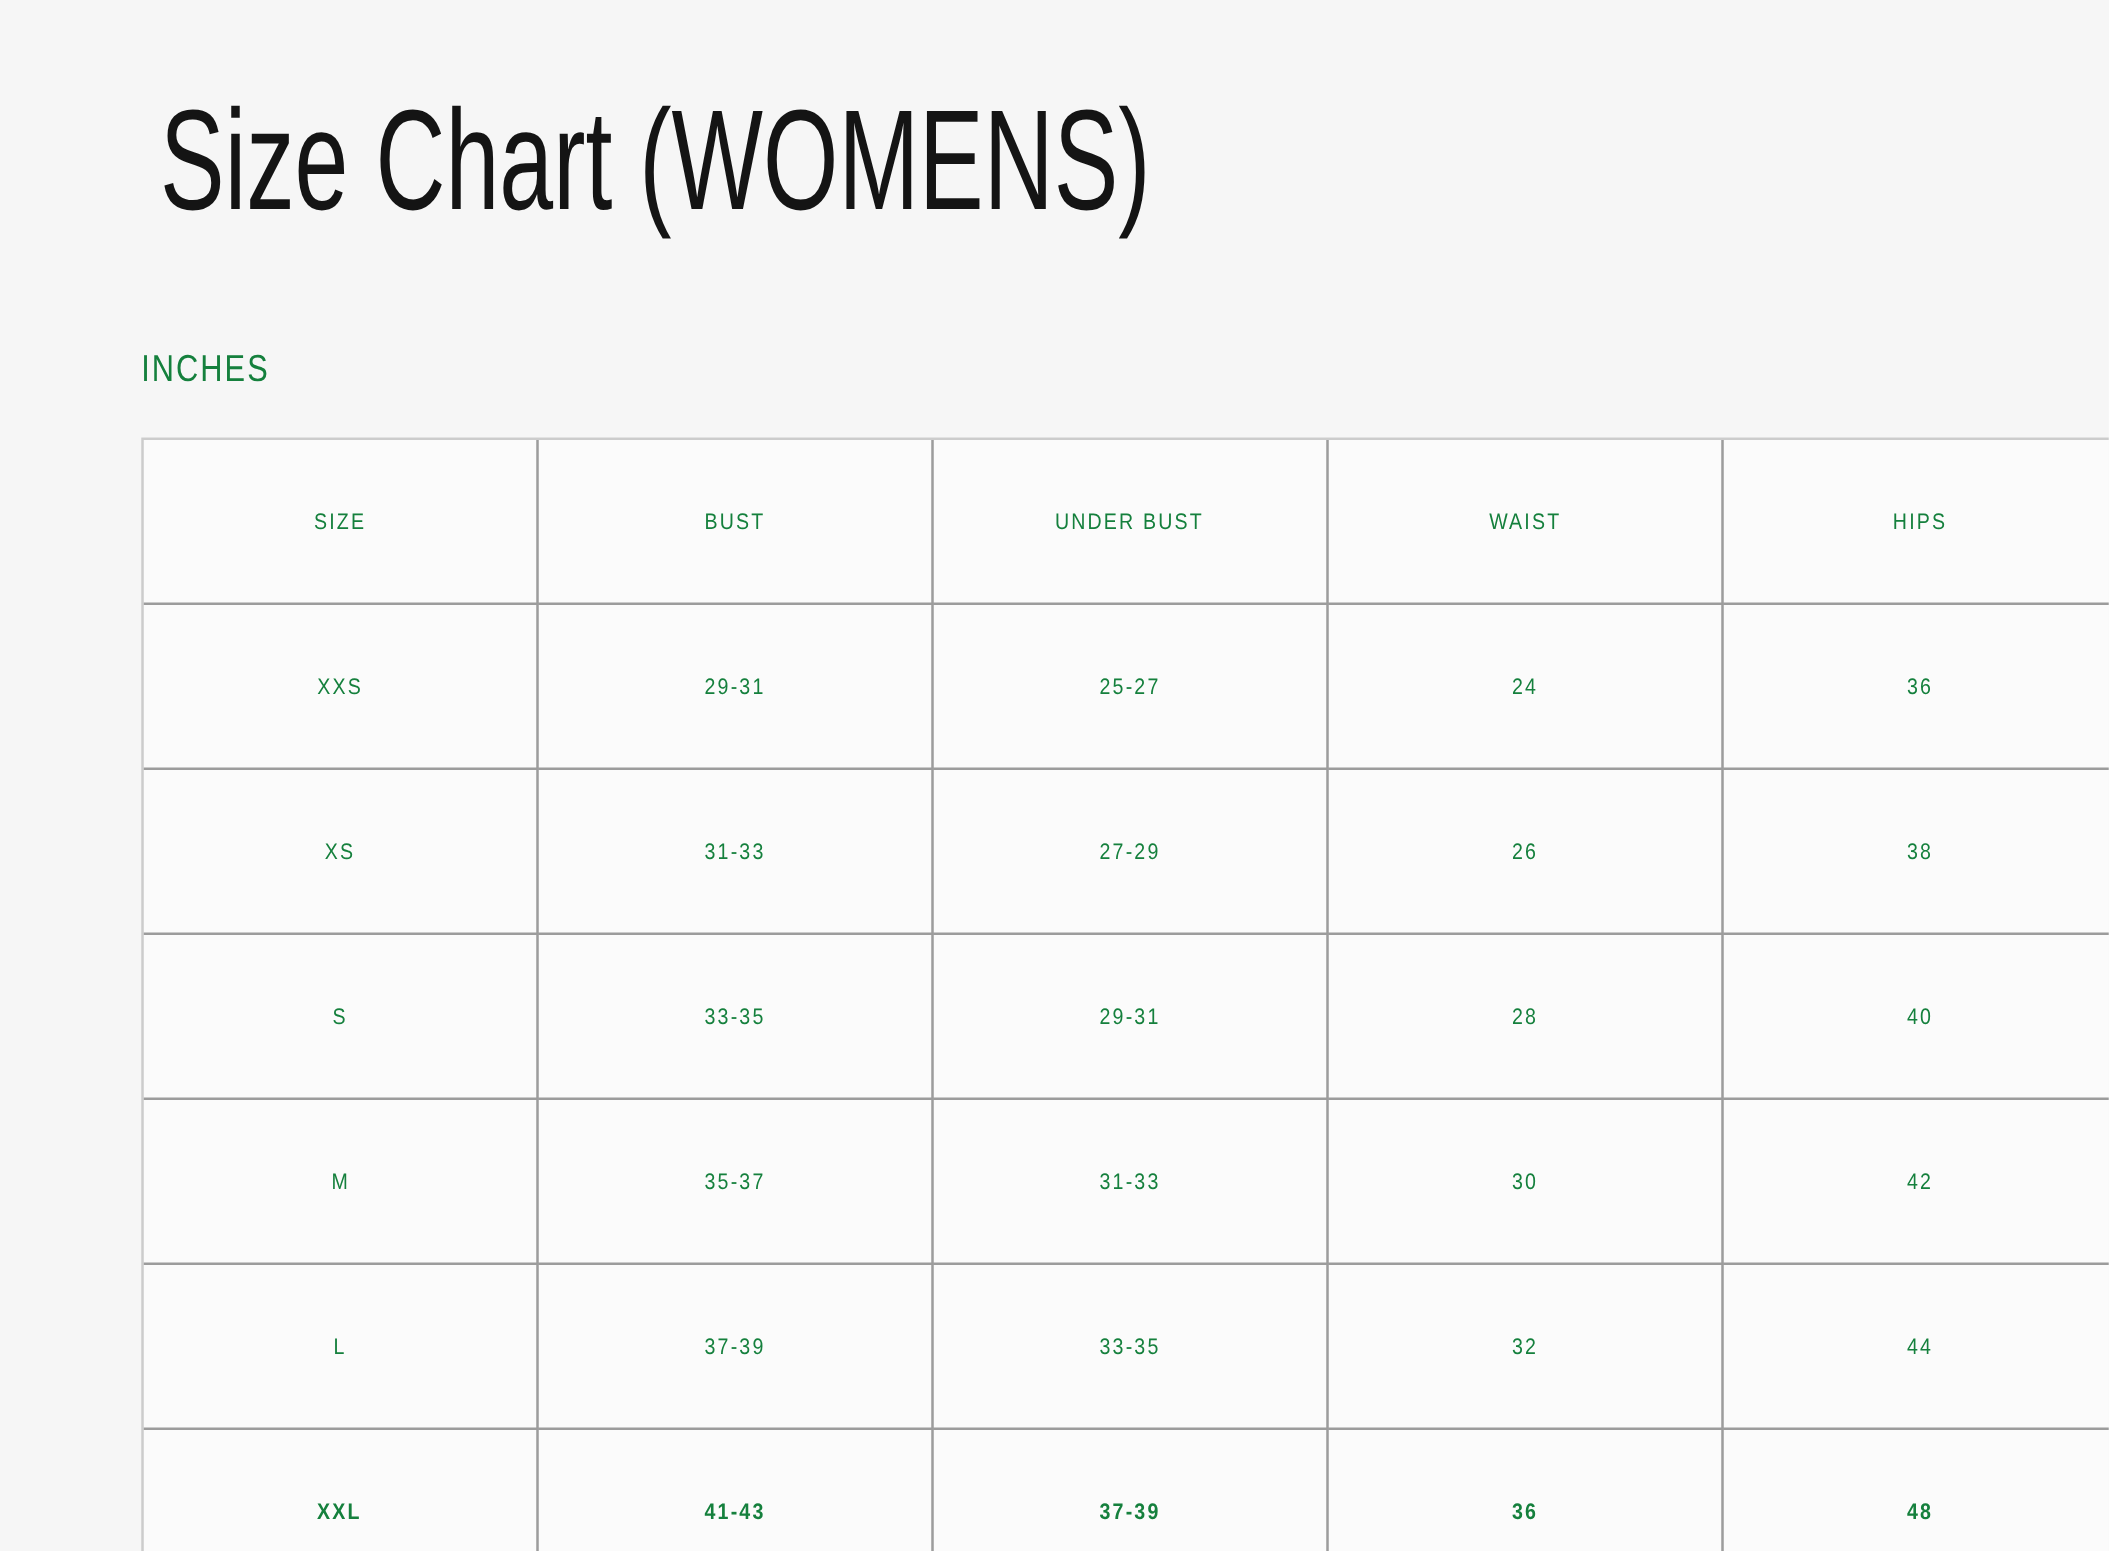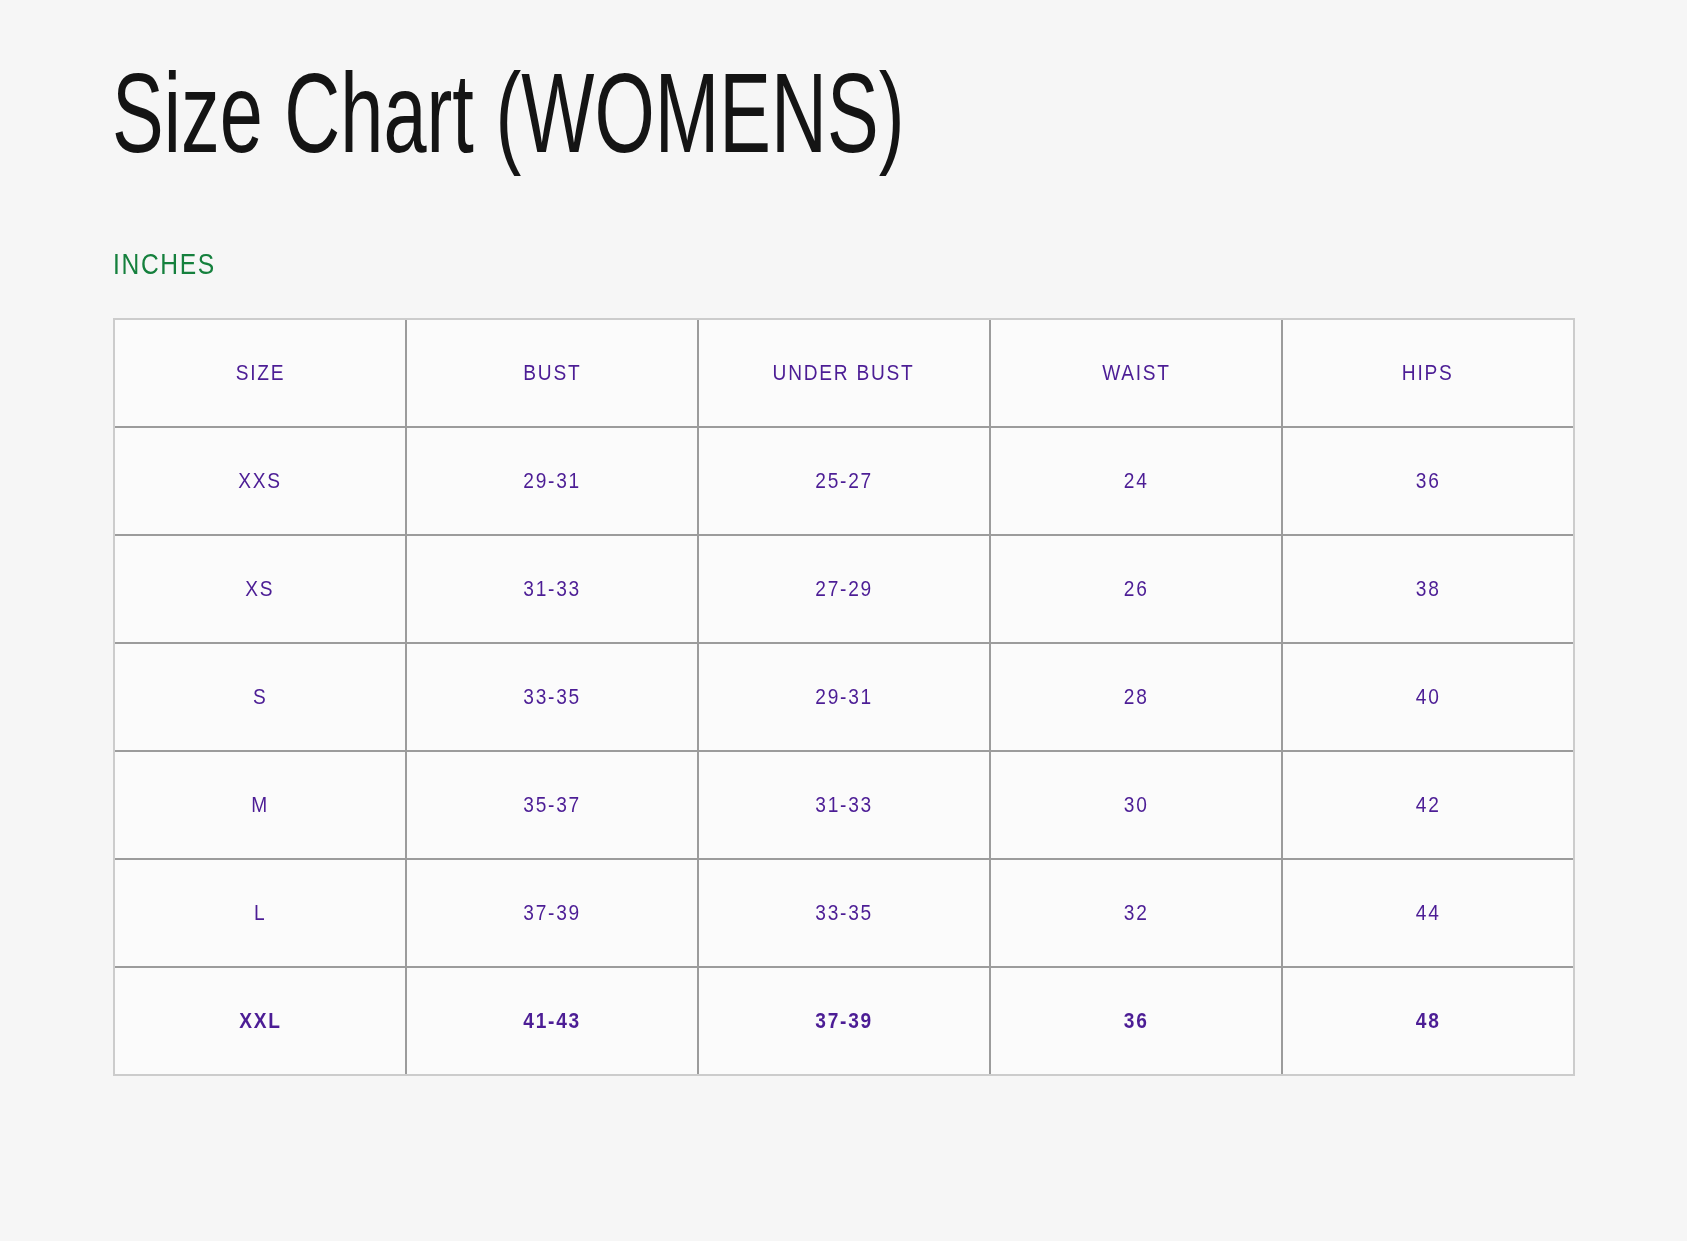--- a/index.html
+++ b/index.html
@@ -7,21 +7,21 @@
     padding: 0;
   }
   body {
     width: 1687px;
     height: 1241px;
     background: #f6f6f6;
     font-family: "Liberation Sans", sans-serif;
     overflow: hidden;
   }
   .page-title {
-    margin: 0;
+    margin: 16px;
     padding: 56px 0 0 112px;
     font-size: 114px;
     font-weight: 400;
     line-height: 1;
     color: #141414;
     white-space: nowrap;
   }
   .page-title .squeeze {
     display: inline-block;
     transform: scaleX(0.68);
@@ -48,26 +48,26 @@
     border-spacing: 0;
     table-layout: fixed;
     width: 1454px;
     border: 2px solid #cccccc;
     background: #fbfbfb;
   }
   table.size-chart th,
   table.size-chart td {
     width: 290px;
     height: 106px;
-    padding: 0;
+    padding: 12px;
     text-align: center;
     vertical-align: middle;
-    font-size: 22px;
+    font-size: 18px;
     font-weight: 400;
-    color: #4c1d95;
+    color: #15803d;
     border-right: 2px solid #9c9c9c;
     border-bottom: 2px solid #9c9c9c;
   }
   table.size-chart th:last-child,
   table.size-chart td:last-child {
     border-right: none;
   }
   table.size-chart tr:last-child td {
     border-bottom: none;
     font-weight: bold;

